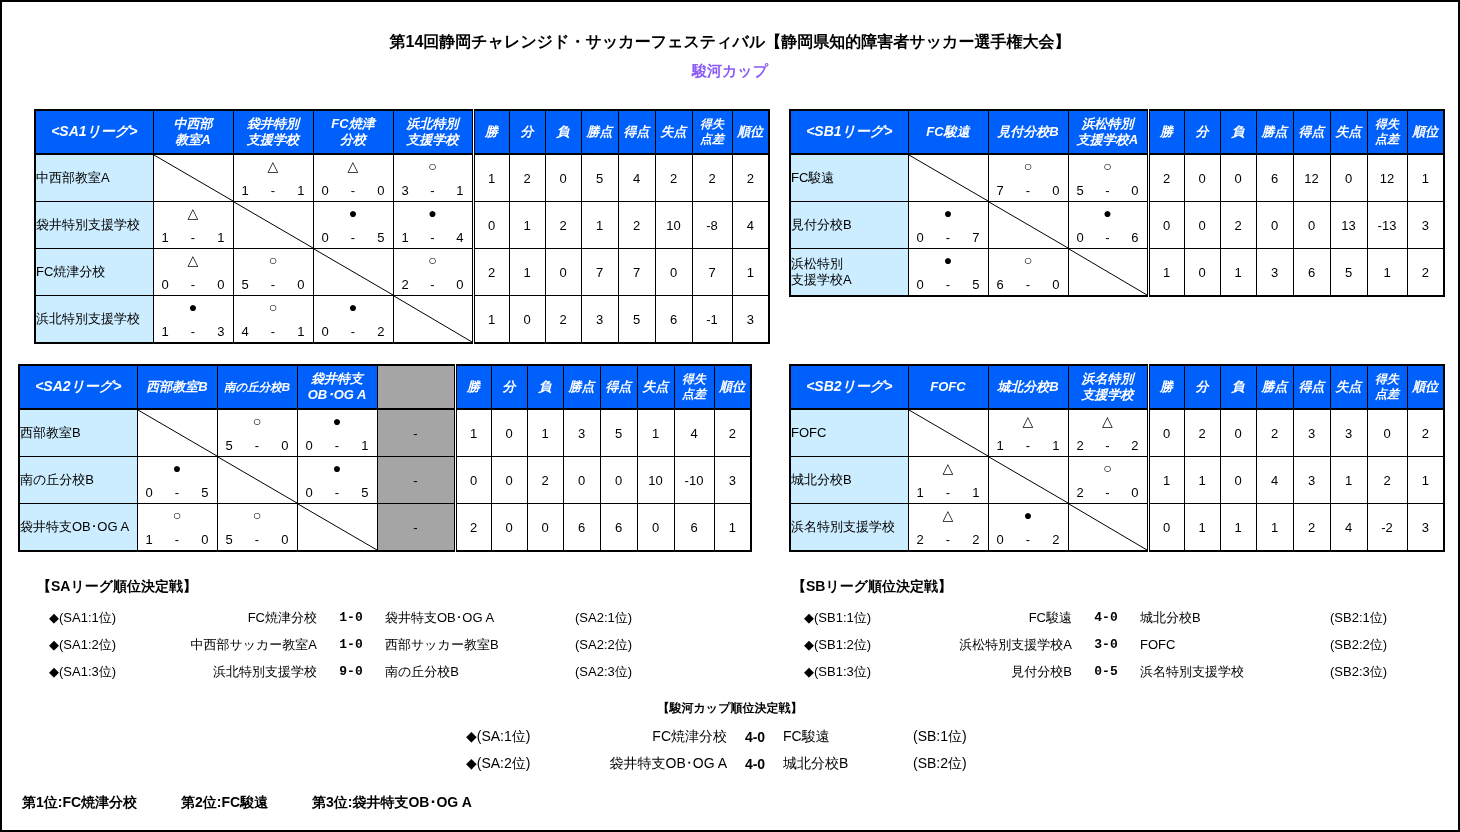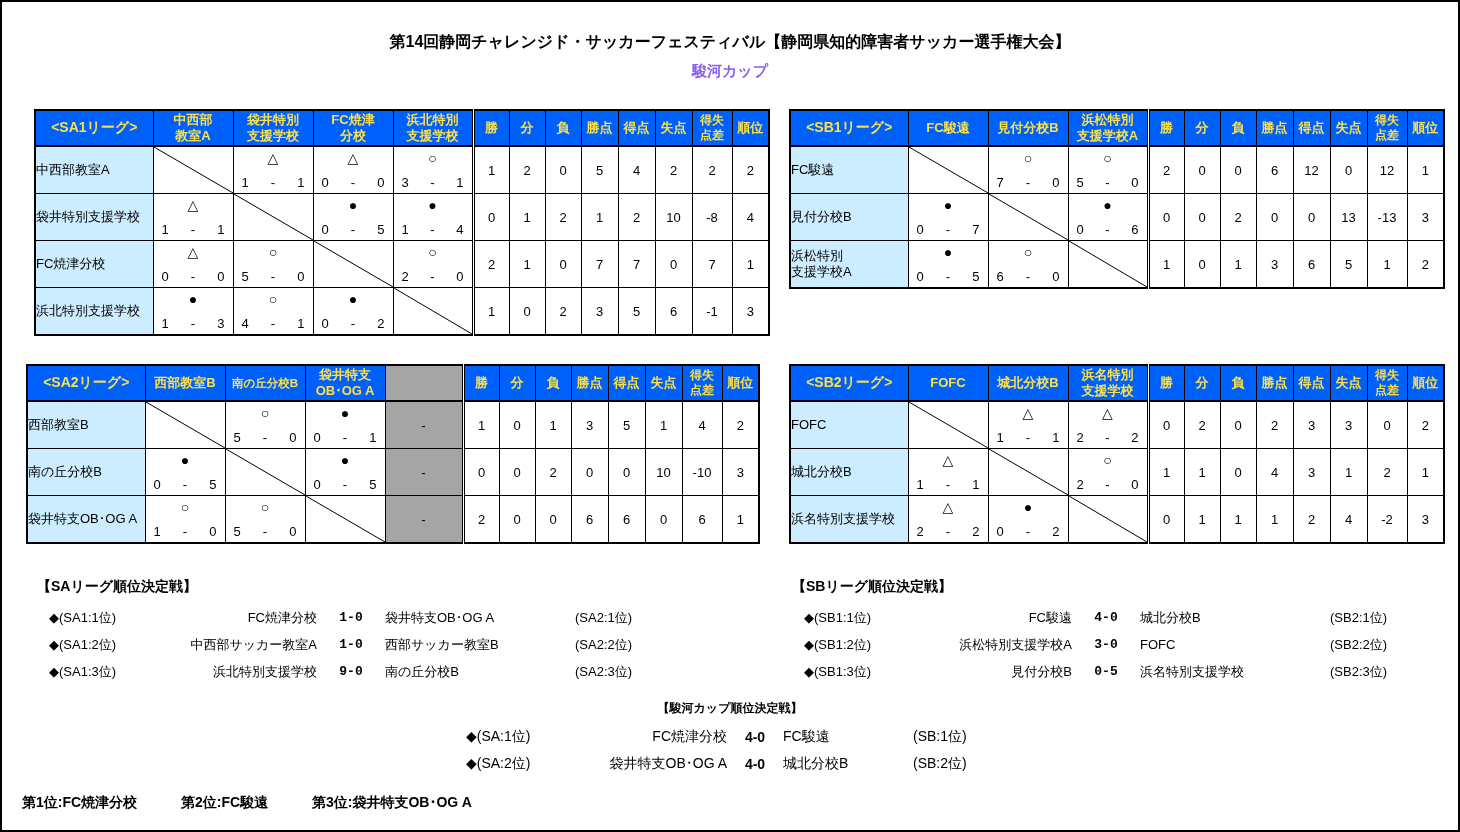--- a/index.html
+++ b/index.html
@@ -13,26 +13,26 @@
     position:absolute; top:30px; left:0; width:100%; text-align:center;
     font-size:16px; font-weight:bold; color:#000000;
   }
   .subtitle {
     position:absolute; top:60px; left:0; width:100%; text-align:center;
     font-size:15px; font-weight:bold; color:#8b5cf6;
   }
   table.league { position:absolute; border-collapse:collapse; table-layout:fixed; border:2px solid #000; }
   #league-SA1 { left:32px;  top:107px; }
   #league-SB1 { left:787px; top:107px; }
-  #league-SA2 { left:24px;  top:362px;border-radius:30px; }
+  #league-SA2 { left:16px;  top:362px;border-radius:30px; }
   #league-SB2 { left:787px; top:362px; }
   table.league th, table.league td { border:1px solid #000; padding:0; overflow:hidden; }
-  table.league thead th { height:36px; background:#0060fb; color:#fde047; font-weight:bold;
+  table.league thead th { height:44px; background:#0060fb; color:#ffffff; font-weight:bold;
     font-size:13px; text-align:center; vertical-align:middle; white-space:pre-line; line-height:1.25;
-    border-bottom:2px solid #000; }
+    border-bottom:2px solid #000;font-style:italic; }
   table.league thead th.league-name { font-size:14px; }
   table.league thead th.small { font-size:11.5px; }
   table.league thead th.th-gd { font-size:12px; }
   table.league thead th.gray-col, table.league td.gray-cell { background:#a5a5a5; }
   table.league tbody td { height:46px; vertical-align:middle; font-size:13px; }
   td.team-name { background:#ccecff; text-align:left; font-size:12.5px; white-space:pre-line; line-height:1.2;
     border-right:2px solid #000; }
   th.league-name { border-right:2px solid #000; }
   .stats-start { border-left:3px double #000 !important; }
   td.self-cell { position:relative; }

